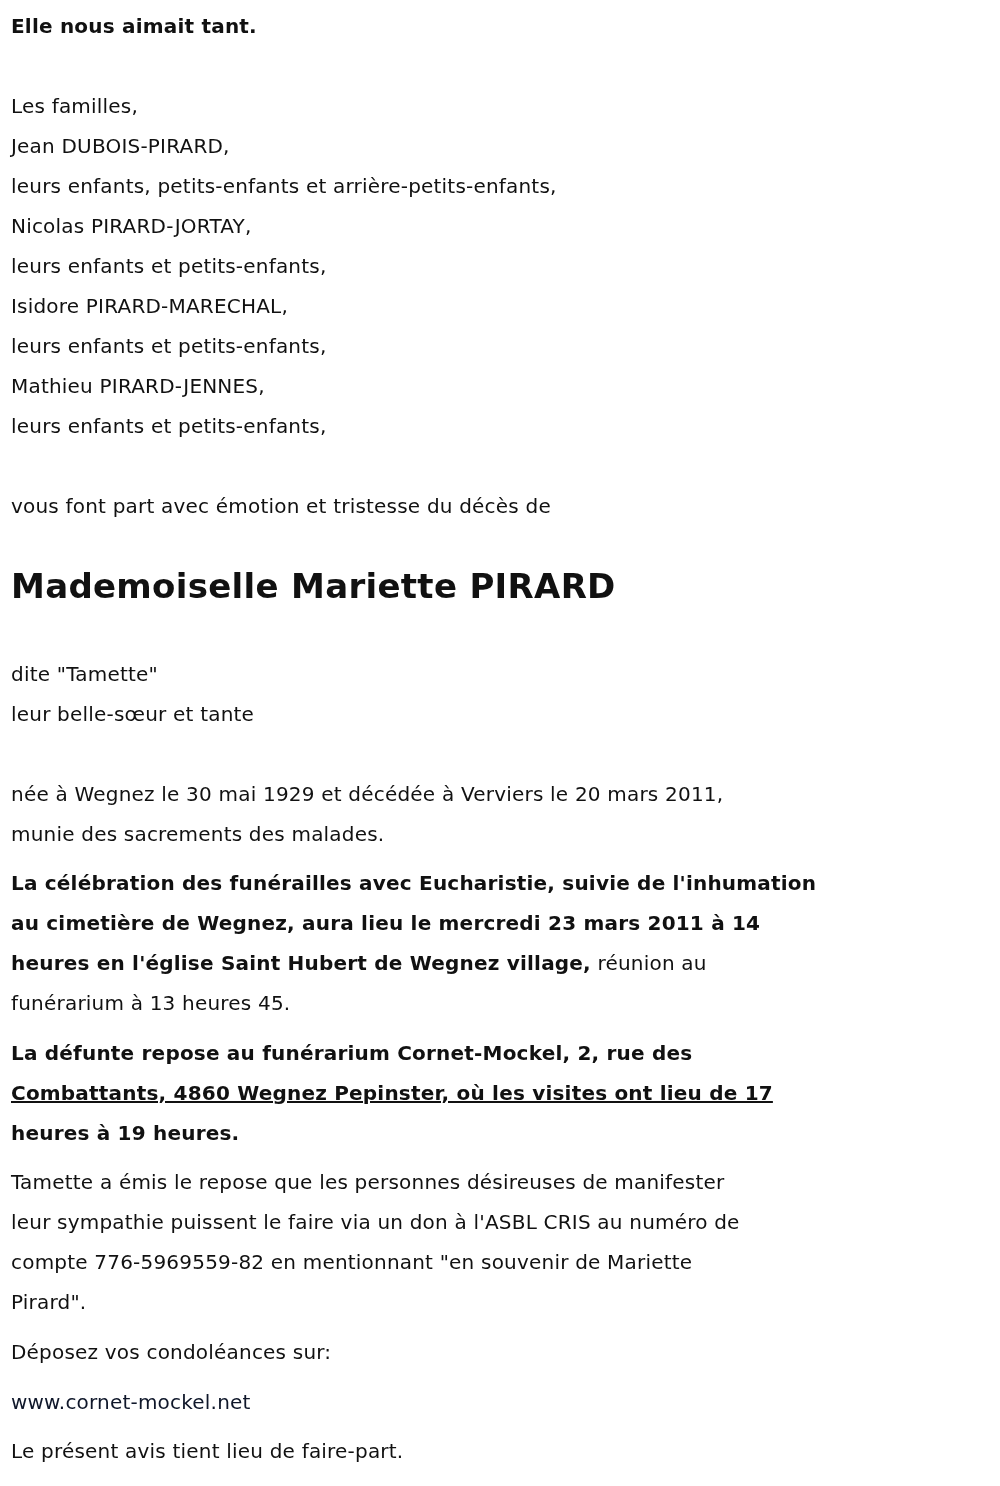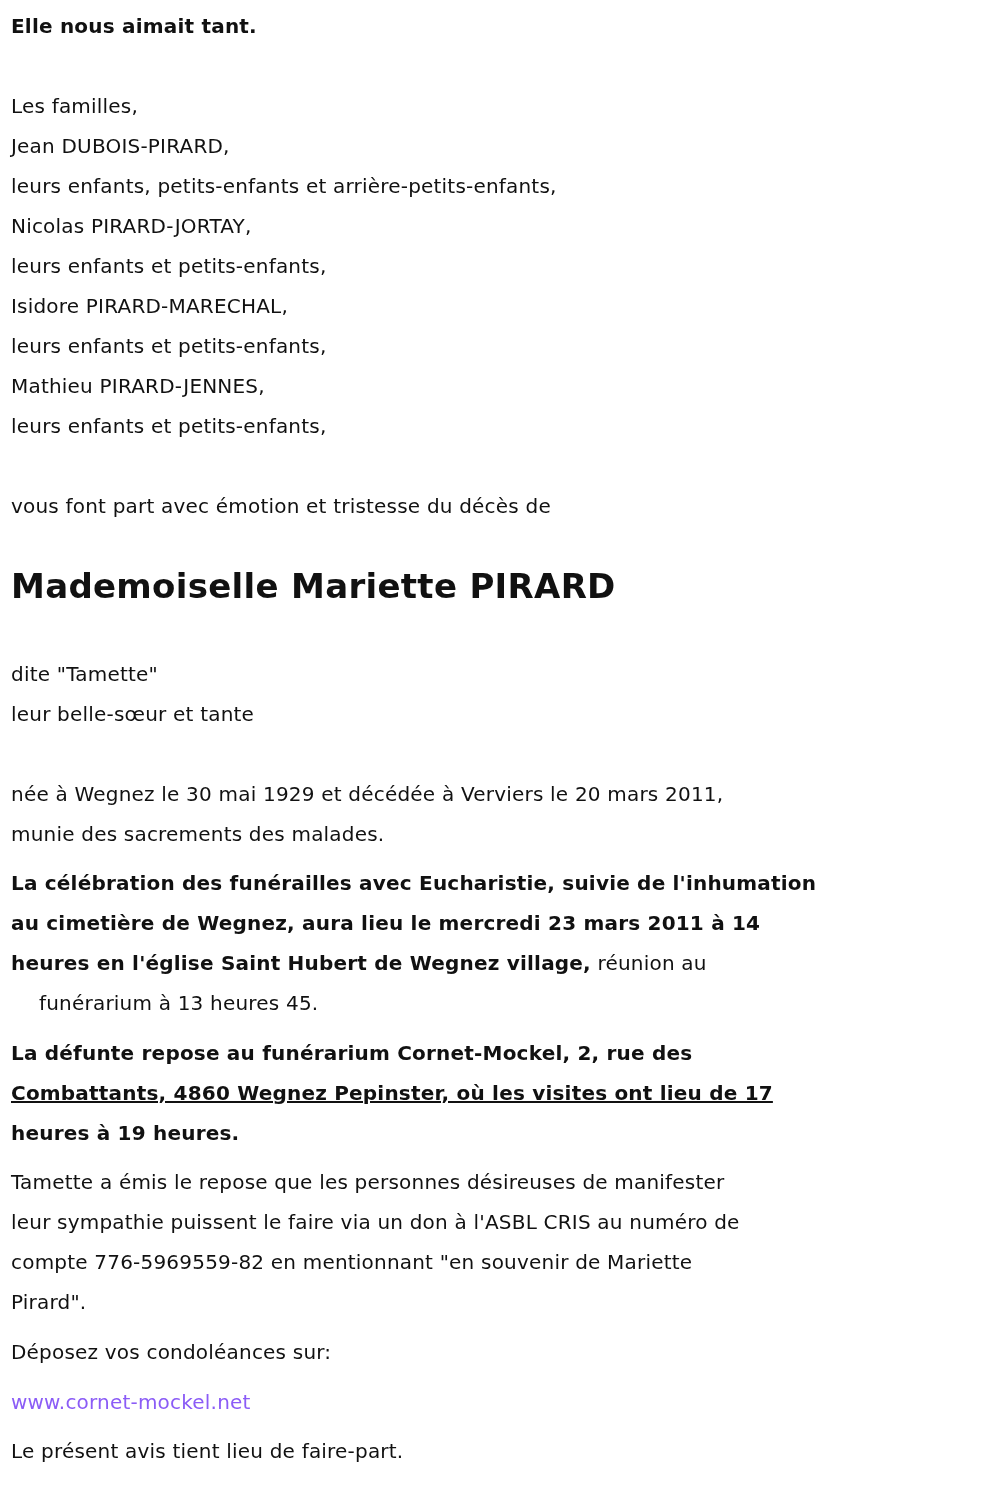--- a/index.html
+++ b/index.html
@@ -30,21 +30,21 @@
       font-size: 20px;
       letter-spacing: 0.2px;
     }
     .bold { font-weight: bold; }
     .title {
       font-size: 34px;
       font-weight: bold;
       line-height: 50px;
       letter-spacing: 0.3px;
     }
-    .link { color: #8b5cf6; text-decoration: none; }
+    .link { color: #0f172a; text-decoration: none; }
   </style>
 </head>
 <body>
 
 <div class="doc">
 
   <div class="line bold" style="top:6px;">Elle nous aimait tant.</div>
 
   <div class="line" style="top:86px;">Les familles,</div>
   <div class="line" style="top:126px;">Jean DUBOIS-PIRARD,</div>
@@ -62,21 +62,21 @@
 
   <div class="line" style="top:654px;">dite "Tamette"</div>
   <div class="line" style="top:694px;">leur belle-sœur et tante</div>
 
   <div class="line" style="top:774px;">née à Wegnez le 30 mai 1929 et décédée à Verviers le 20 mars 2011,</div>
   <div class="line" style="top:814px;">munie des sacrements des malades.</div>
 
   <div class="line bold" style="top:863px;">La célébration des funérailles avec Eucharistie, suivie de l'inhumation</div>
   <div class="line bold" style="top:903px;">au cimetière de Wegnez, aura lieu le mercredi 23 mars 2011 à 14</div>
   <div class="line" style="top:943px;"><span class="bold">heures en l'église Saint Hubert de Wegnez village,</span><span> réunion au</span></div>
-  <div class="line" style="top:983px;margin-left:28px;">funérarium à 13 heures 45.</div>
+  <div class="line" style="top:983px;">funérarium à 13 heures 45.</div>
 
   <div class="line bold" style="top:1033px;">La défunte repose au funérarium Cornet-Mockel, 2, rue des</div>
   <div class="line bold" style="top:1073px;text-decoration:underline;">Combattants, 4860 Wegnez Pepinster, où les visites ont lieu de 17</div>
   <div class="line bold" style="top:1113px;">heures à 19 heures.</div>
 
   <div class="line" style="top:1162px;">Tamette a émis le repose que les personnes désireuses de manifester</div>
   <div class="line" style="top:1202px;">leur sympathie puissent le faire via un don à l'ASBL CRIS au numéro de</div>
   <div class="line" style="top:1242px;">compte 776-5969559-82 en mentionnant "en souvenir de Mariette</div>
   <div class="line" style="top:1282px;">Pirard".</div>
 

